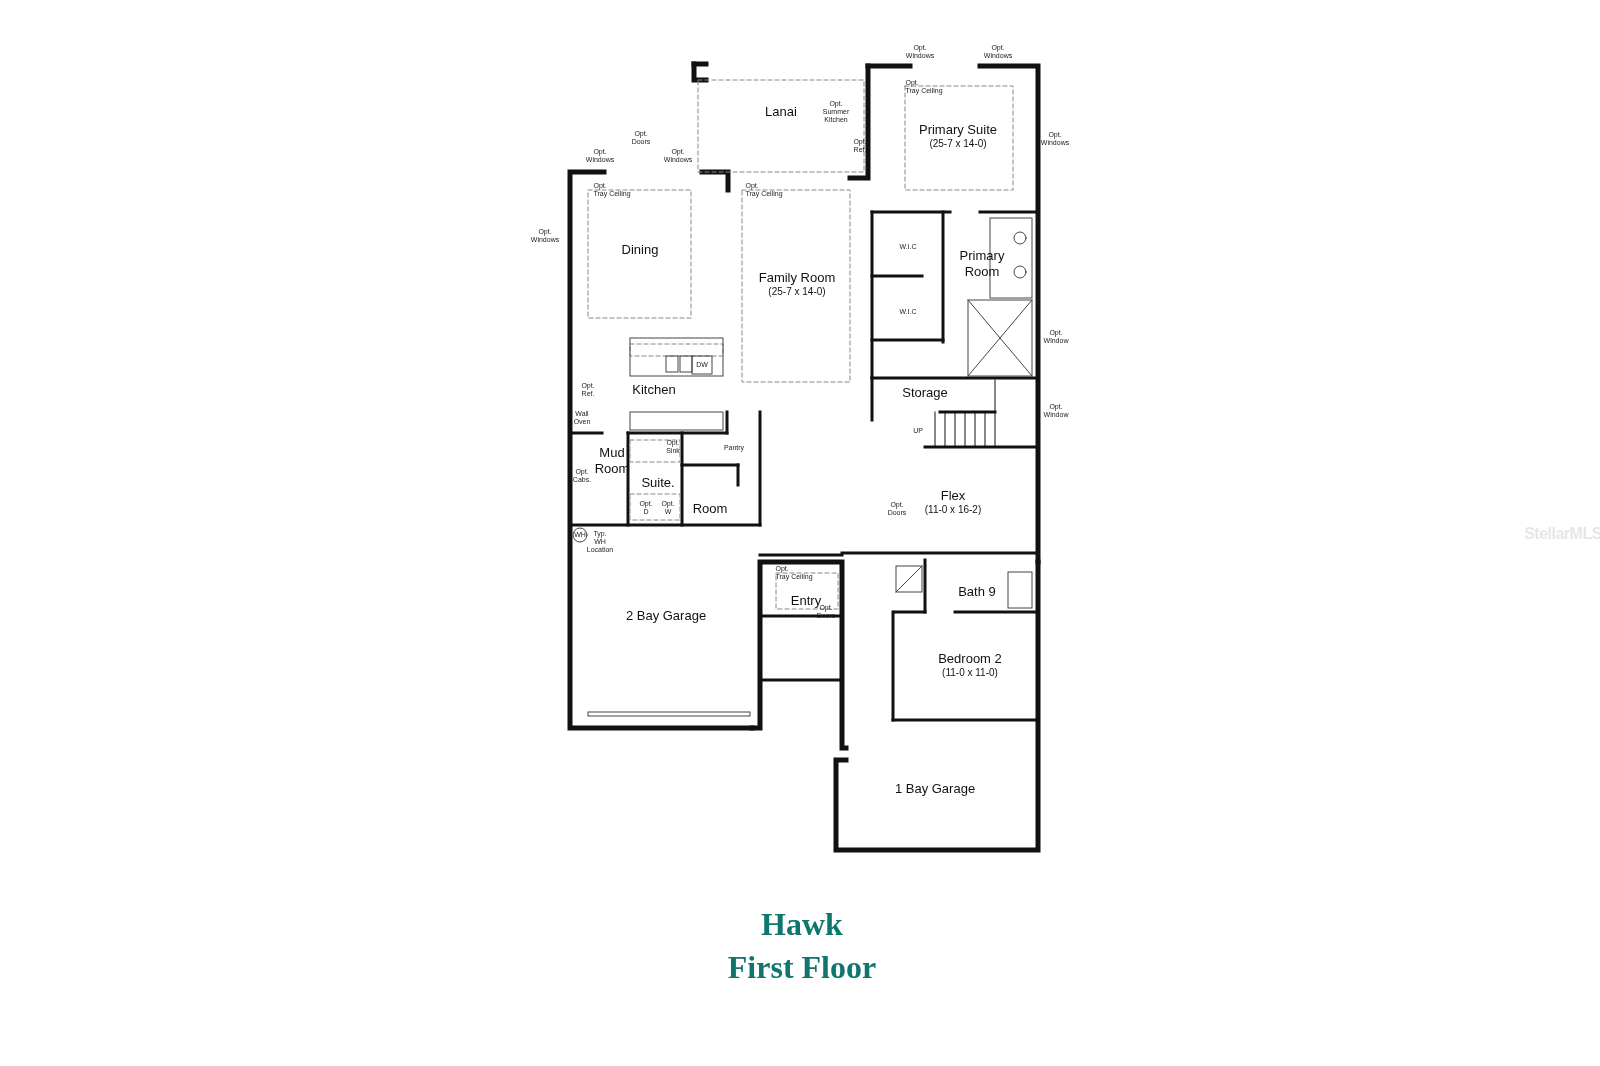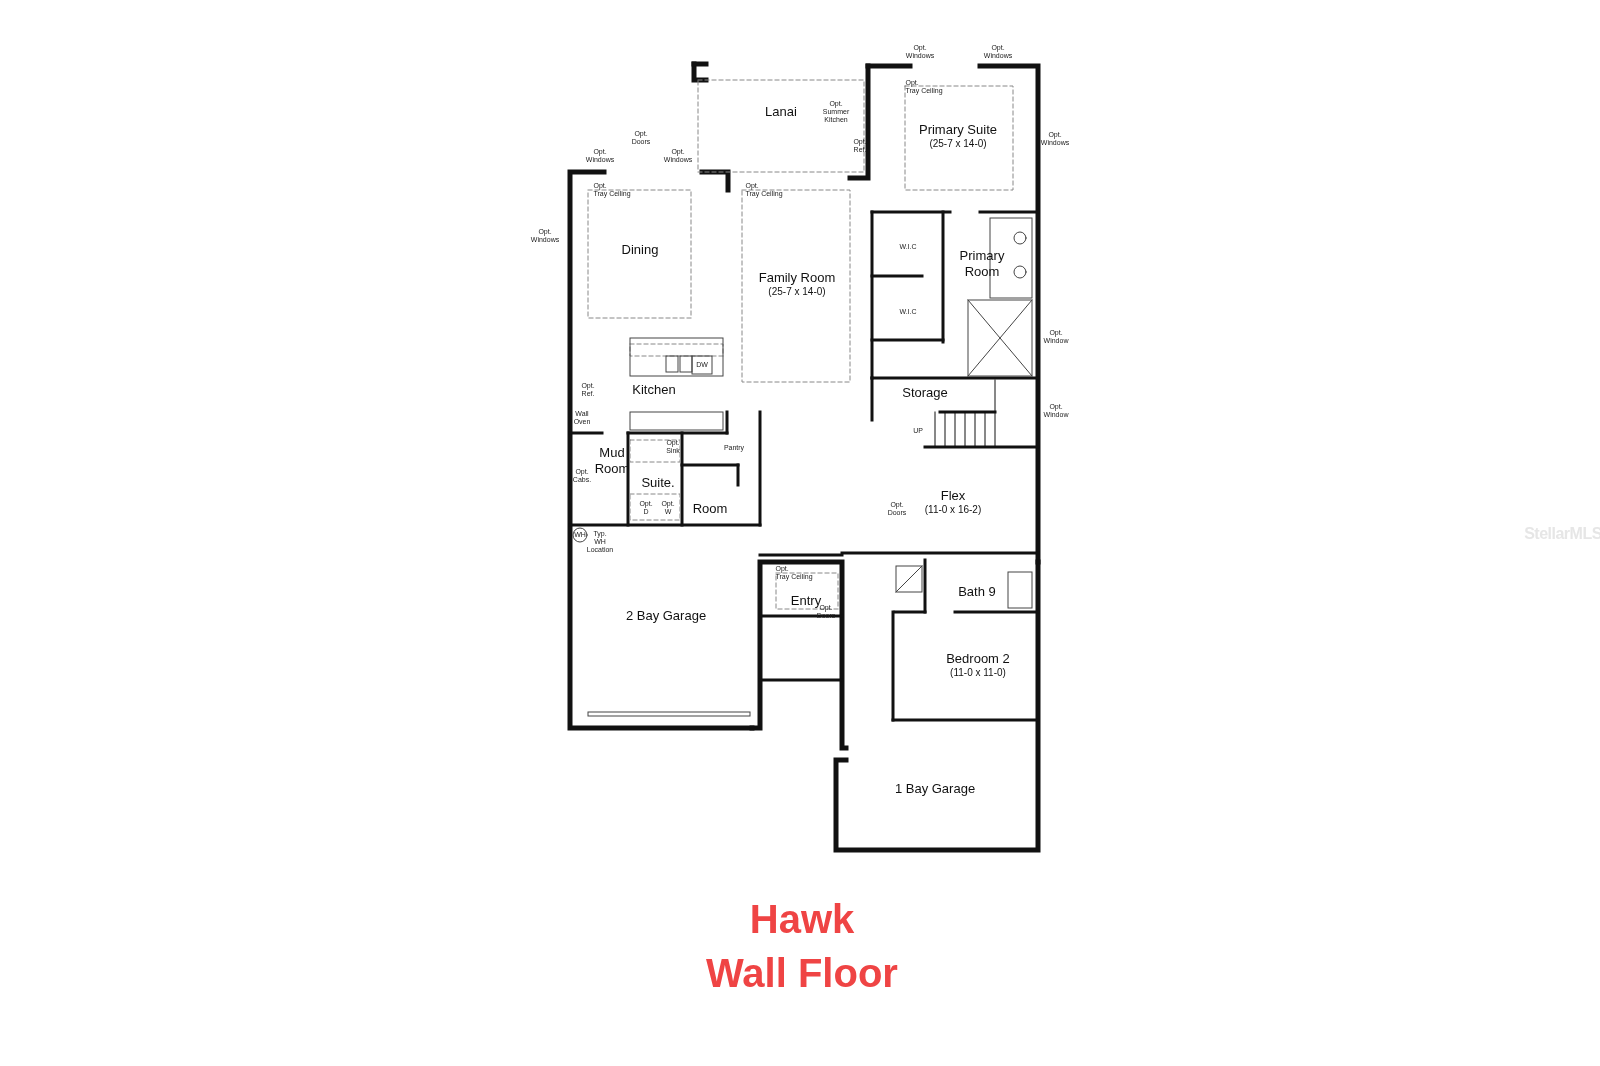--- a/index.html
+++ b/index.html
@@ -2,21 +2,21 @@
 <html><head>
 <meta charset="utf-8">
 <style>
   html, body { margin:0; padding:0; background:#ffffff; }
   body { width:1600px; height:1066px; position:relative; overflow:hidden; font-family:"Liberation Sans", sans-serif; color:#111; }
   #plan { position:absolute; left:0; top:0; width:1600px; height:1066px; }
   .lbl { position:absolute; text-align:center; white-space:nowrap; transform:translate(-50%,-50%); line-height:1.2; }
   .room { font-size:13px; color:#111; }
   .dim { font-size:10px; color:#111; }
   .note { font-size:7px; color:#222; line-height:1.15; }
-  .title { font-family:Liberation Sans, sans-serif; font-weight:bold; font-size:40px; color:#ef4444; line-height:1.35; }
+  .title { font-family:Liberation Serif, serif; font-weight:bold; font-size:32px; color:#0f766e; line-height:1.35; }
   .watermark { font-size:16px; color:#e6e6e6; font-weight:bold; letter-spacing:-0.5px; }
 </style>
 </head>
 <body>
 
 <svg id="plan" viewBox="0 0 1600 1066" xmlns="http://www.w3.org/2000/svg">
   <g fill="none" stroke="#111" stroke-linecap="square">
 
     <g stroke-width="5">
 
@@ -150,21 +150,21 @@
 <div class="lbl room" style="left:710px;top:509px;">Room</div>
 
 <div class="lbl room" style="left:953px;top:502px;">
   <div>Flex</div>
   <div class="dim">(11-0 x 16-2)</div>
 </div>
 
 <div class="lbl room" style="left:806px;top:589px;margin-top:12px;">Entry</div>
 <div class="lbl room" style="left:977px;top:592px;">Bath 9</div>
 
-<div class="lbl room" style="left:970px;top:665px;margin-left:8px;">
+<div class="lbl room" style="left:970px;top:665px;">
   <div>Bedroom 2</div>
   <div class="dim">(11-0 x 11-0)</div>
 </div>
 
 <div class="lbl room" style="left:666px;top:616px;">2 Bay Garage</div>
 <div class="lbl room" style="left:935px;top:789px;">1 Bay Garage</div>
 
 <div class="lbl note" style="left:600px;top:156px;">
     <div>Opt.</div>
     <div>Windows</div>
@@ -262,16 +262,16 @@
     <div>Opt.</div>
     <div>Tray Ceiling</div>
   </div>
 <div class="lbl note" style="left:826px;top:612px;">
     <div>Opt.</div>
     <div>Doors</div>
   </div>
 
 <div class="lbl title" style="left:802px;top:946px;">
   <div>Hawk</div>
-  <div>Wall Floor</div>
+  <div>First Floor</div>
 </div>
 
 <div class="lbl watermark" style="left:1563px;top:534px;">StellarMLS</div>
 
 </body></html>

